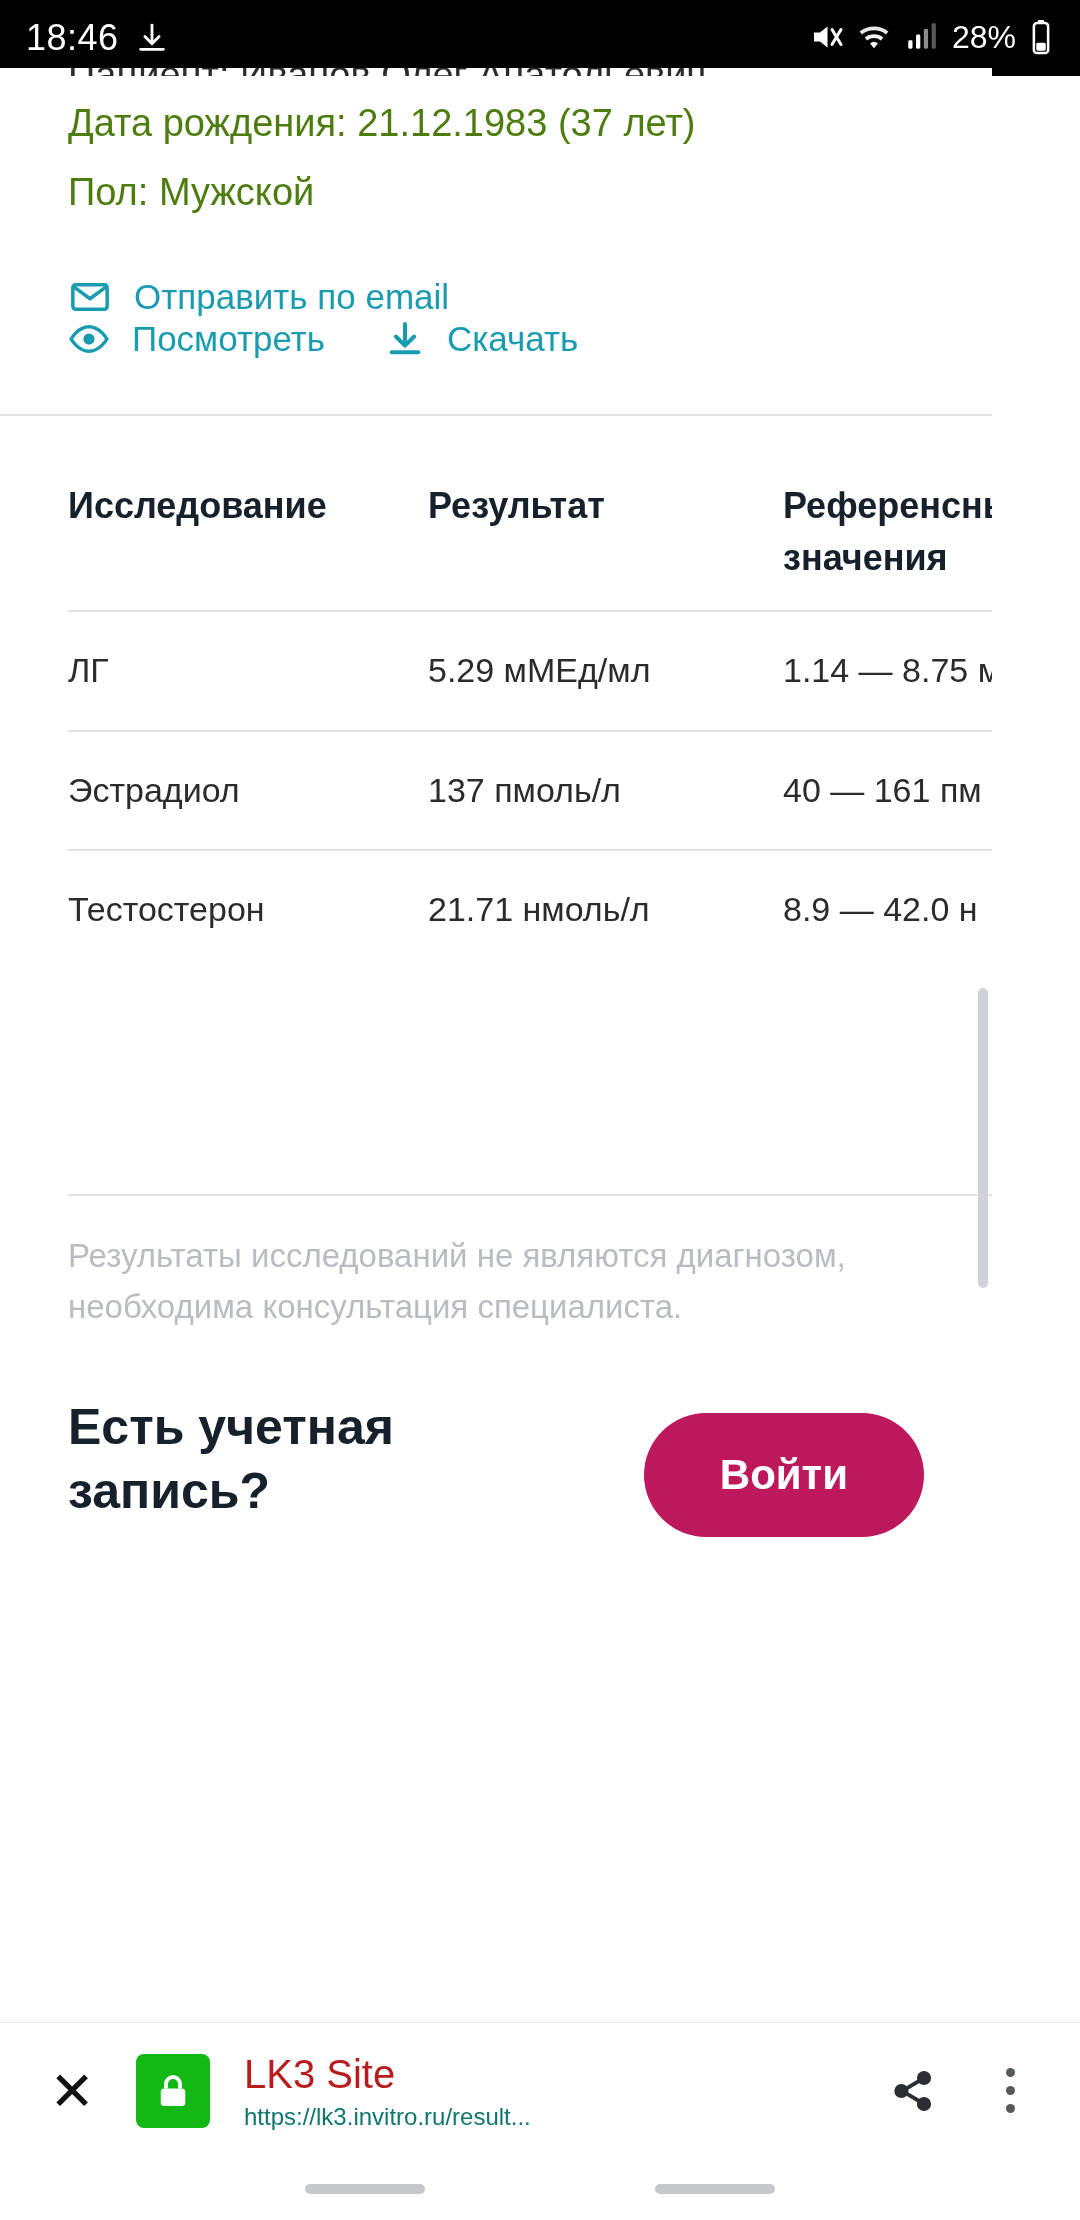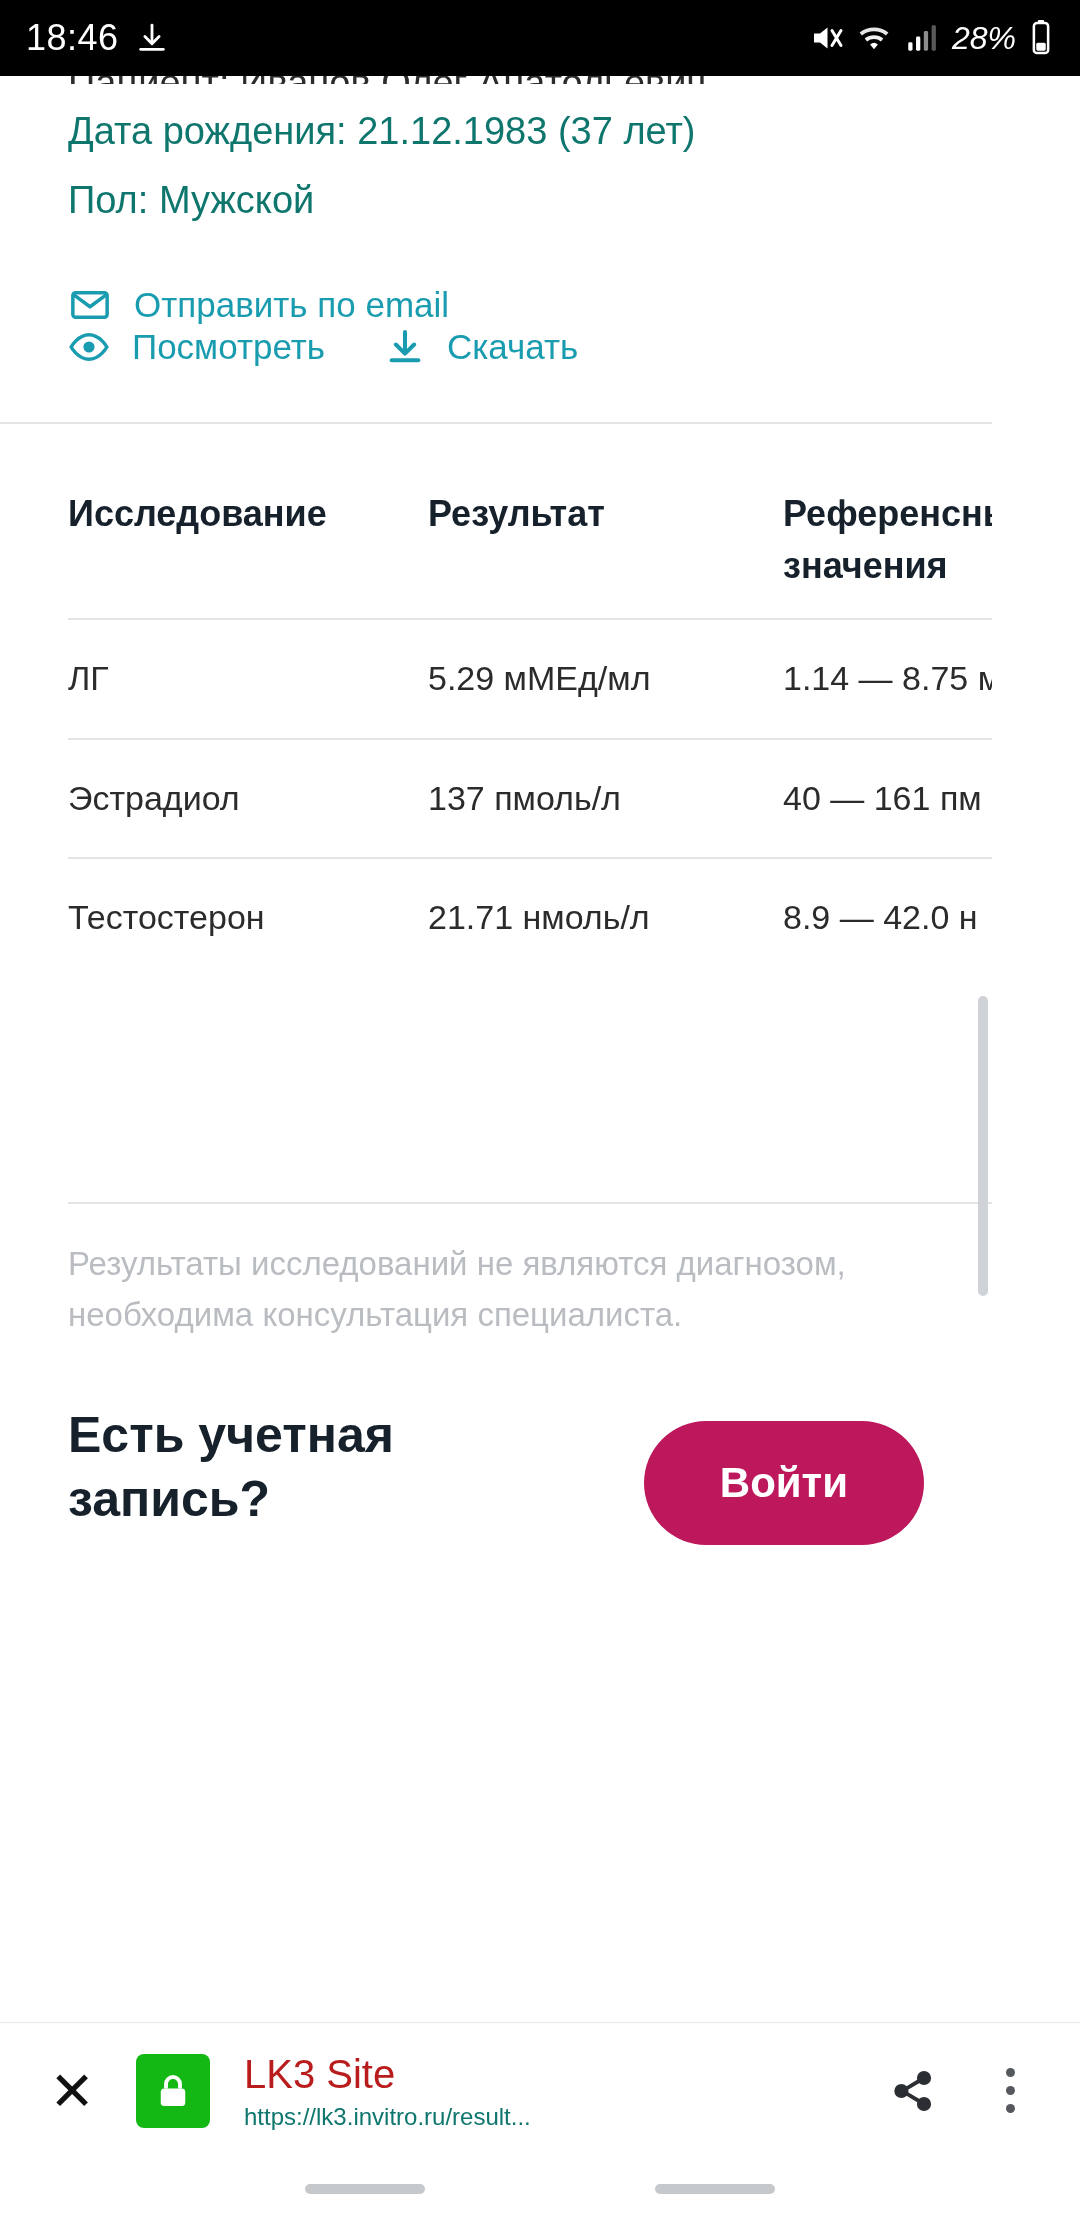--- a/index.html
+++ b/index.html
@@ -30,34 +30,33 @@
     display: flex;
     align-items: center;
     gap: 16px;
   }
   .status-time {
     font-size: 36px;
     letter-spacing: 0.5px;
   }
   .status-right {
     display: flex;
-    align-items: center;
+    align-items: flex-start;
     gap: 12px;
-    font-style: italic;
   }
   .status-batt-text {
     font-size: 32px;
     margin-left: 2px;
   }
   .icon-svg { display: block; }
 
   
   .page {
     position: absolute;
-    top: 76px;
+    top: 68px;
     left: 0;
     width: 992px;
     height: 2144px;
     background: #ffffff;
     overflow: hidden;
   }
 
   .content-pad {
     padding: 0 68px;
   }
@@ -65,21 +64,21 @@
   .clipped-title {
     color: #2b2b2b;
     font-size: 38px;
     margin-top: -14px;
     height: 22px;
     overflow: hidden;
     white-space: nowrap;
   }
 
   .patient-line {
-    color: #0f766e;
+    color: #4d7c0f;
     font-size: 38px;
     margin-top: 26px;
     white-space: nowrap;
   }
 
   
   .actions {
     margin-top: 62px;
   }
   .action-row {

